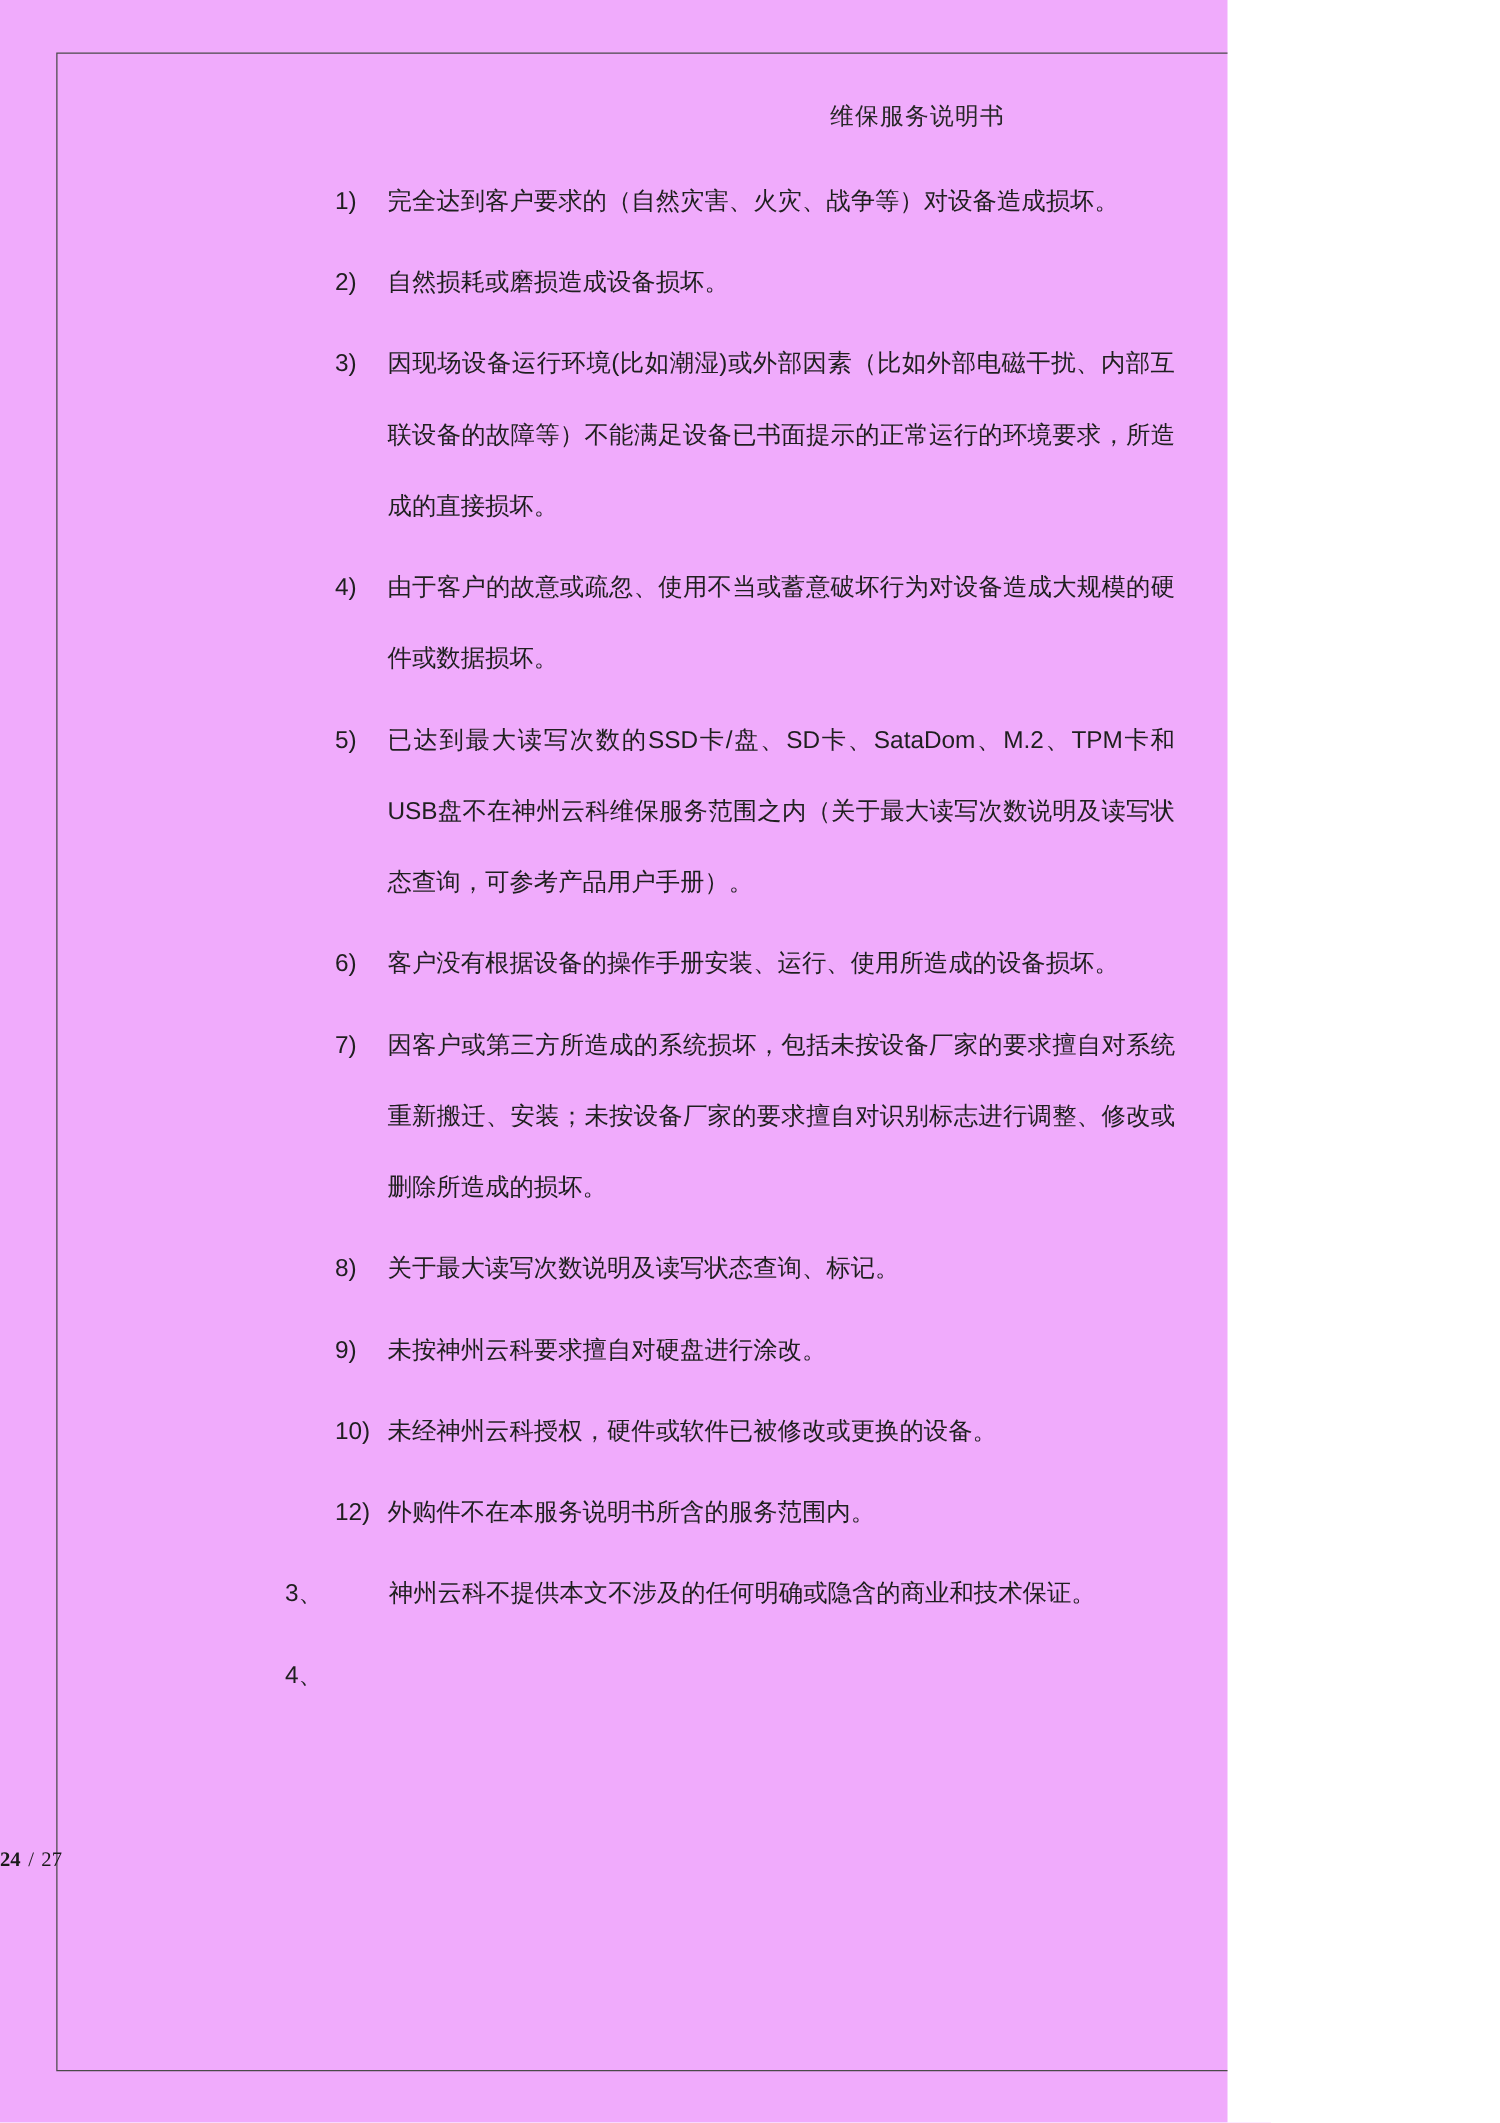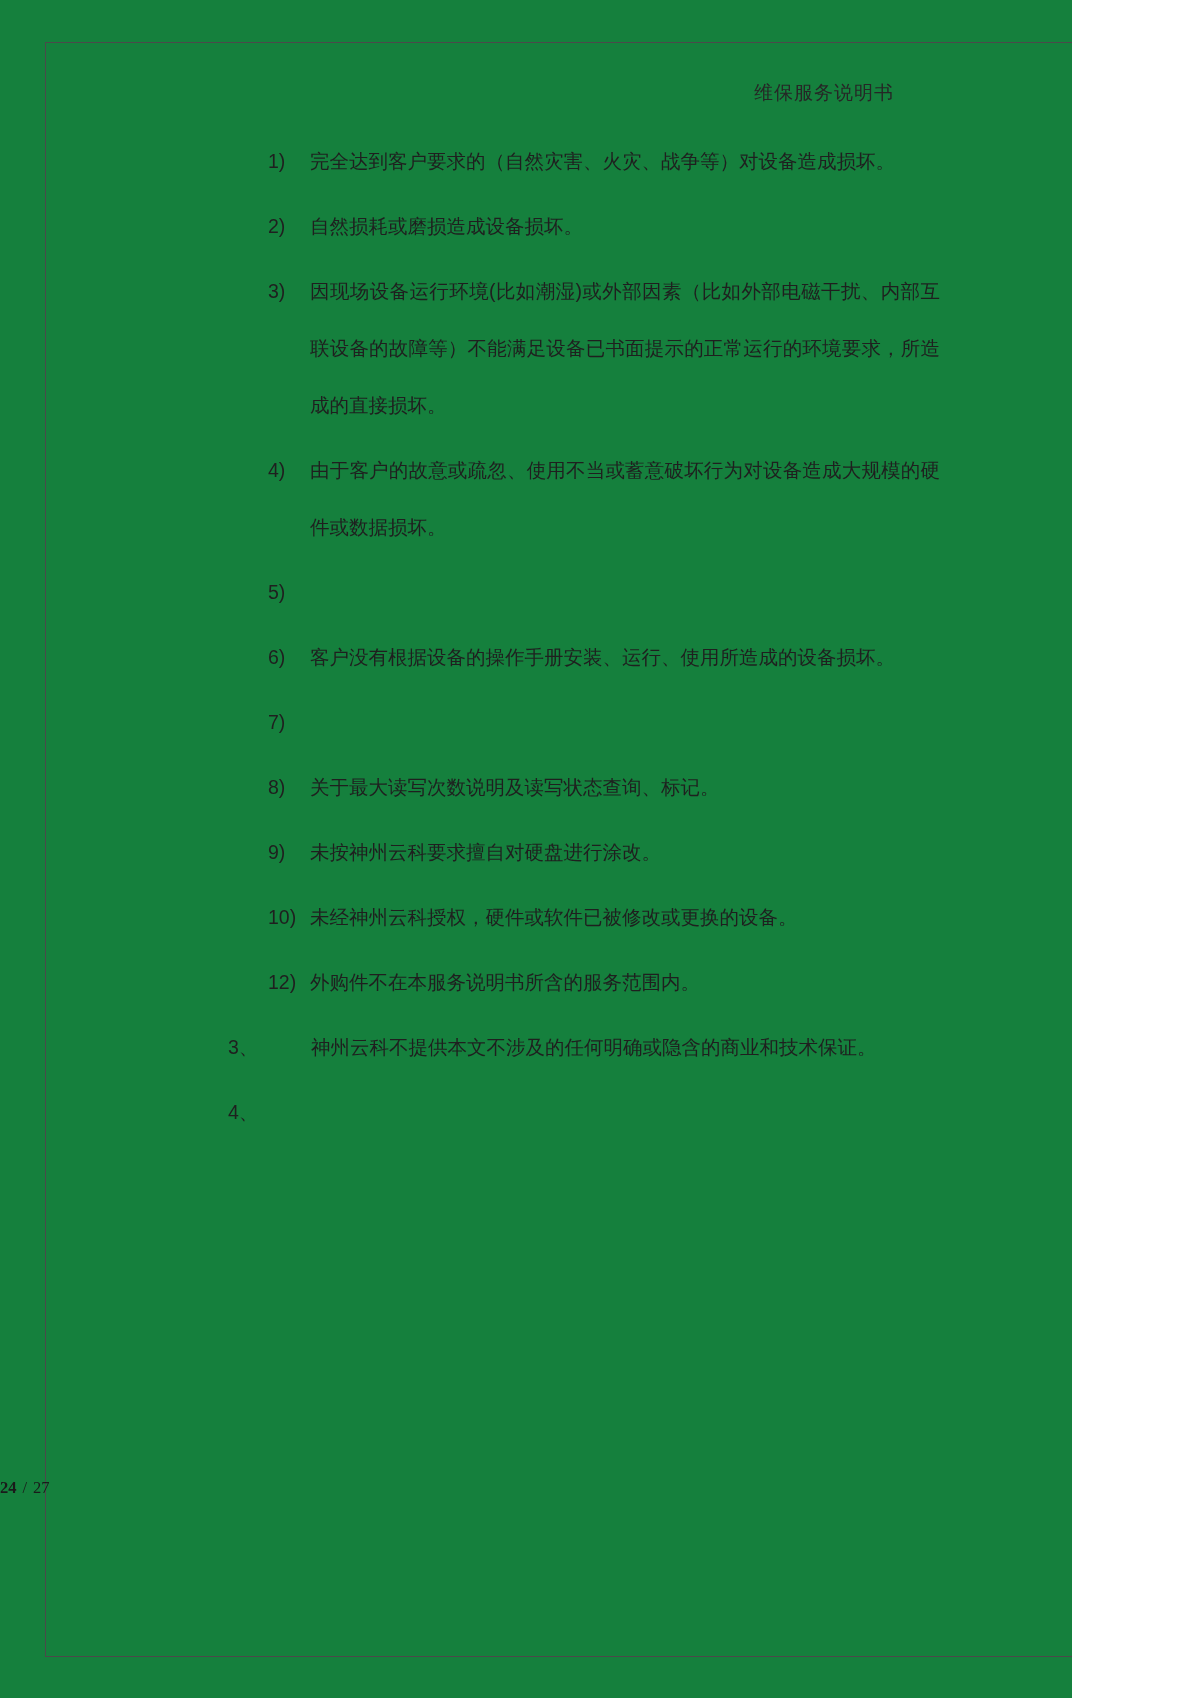--- a/index.html
+++ b/index.html
@@ -2,23 +2,23 @@
 <html><head>
 <meta charset="utf-8">
 <style>
   html, body {
     margin: 0;
     padding: 0;
     background: #ffffff;
   }
   .page {
     position: relative;
-    width: 1072px;
+    width: 982px;
     height: 1698px;
-    background: #15803d;
+    background: #f0abfc;
     overflow: hidden;
     font-family: "Liberation Sans", "DejaVu Sans", sans-serif;
     color: #1f1f1f;
   }
   .frame {
     position: absolute;
     left: 45px;
     top: 42px;
     width: 1108px;
     height: 1613px;
@@ -107,29 +107,31 @@
       <div class="txt">因现场设备运行环境(比如潮湿)或外部因素（比如外部电磁干扰、内部互联设备的故障等）不能满足设备已书面提示的正常运行的环境要求，所造成的直接损坏。</div>
     </div>
 
     <div class="item">
       <span class="num">4)</span>
       <div class="txt">由于客户的故意或疏忽、使用不当或蓄意破坏行为对设备造成大规模的硬件或数据损坏。</div>
     </div>
 
     <div class="item">
       <span class="num">5)</span>
+      <div class="txt">已达到最大读写次数的SSD卡/盘、SD卡、SataDom、M.2、TPM卡和USB盘不在神州云科维保服务范围之内（关于最大读写次数说明及读写状态查询，可参考产品用户手册）。</div>
     </div>
 
     <div class="item">
       <span class="num">6)</span>
       <div class="txt">客户没有根据设备的操作手册安装、运行、使用所造成的设备损坏。</div>
     </div>
 
     <div class="item">
       <span class="num">7)</span>
+      <div class="txt">因客户或第三方所造成的系统损坏，包括未按设备厂家的要求擅自对系统重新搬迁、安装；未按设备厂家的要求擅自对识别标志进行调整、修改或删除所造成的损坏。</div>
     </div>
 
     <div class="item">
       <span class="num">8)</span>
       <div class="txt">关于最大读写次数说明及读写状态查询、标记。</div>
     </div>
 
     <div class="item">
       <span class="num">9)</span>
       <div class="txt">未按神州云科要求擅自对硬盘进行涂改。</div>

